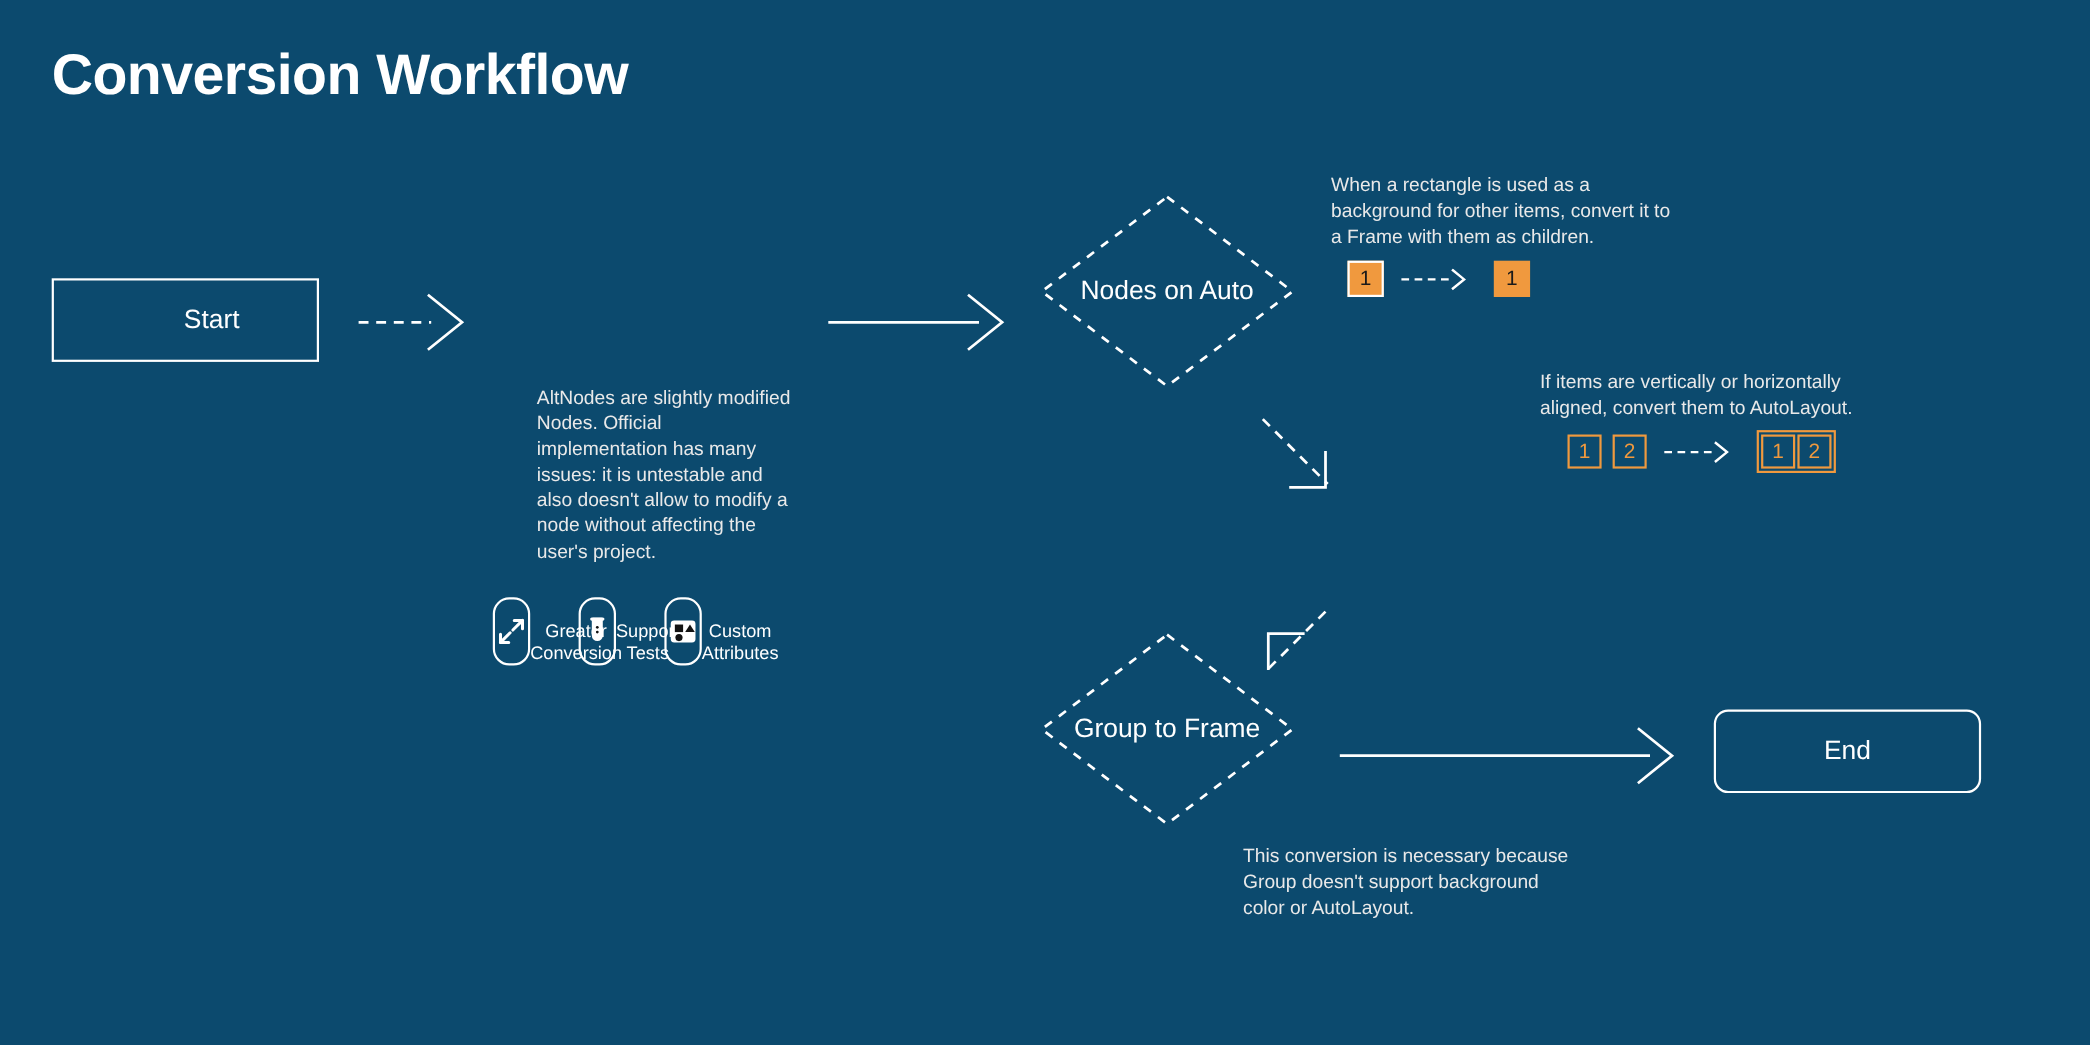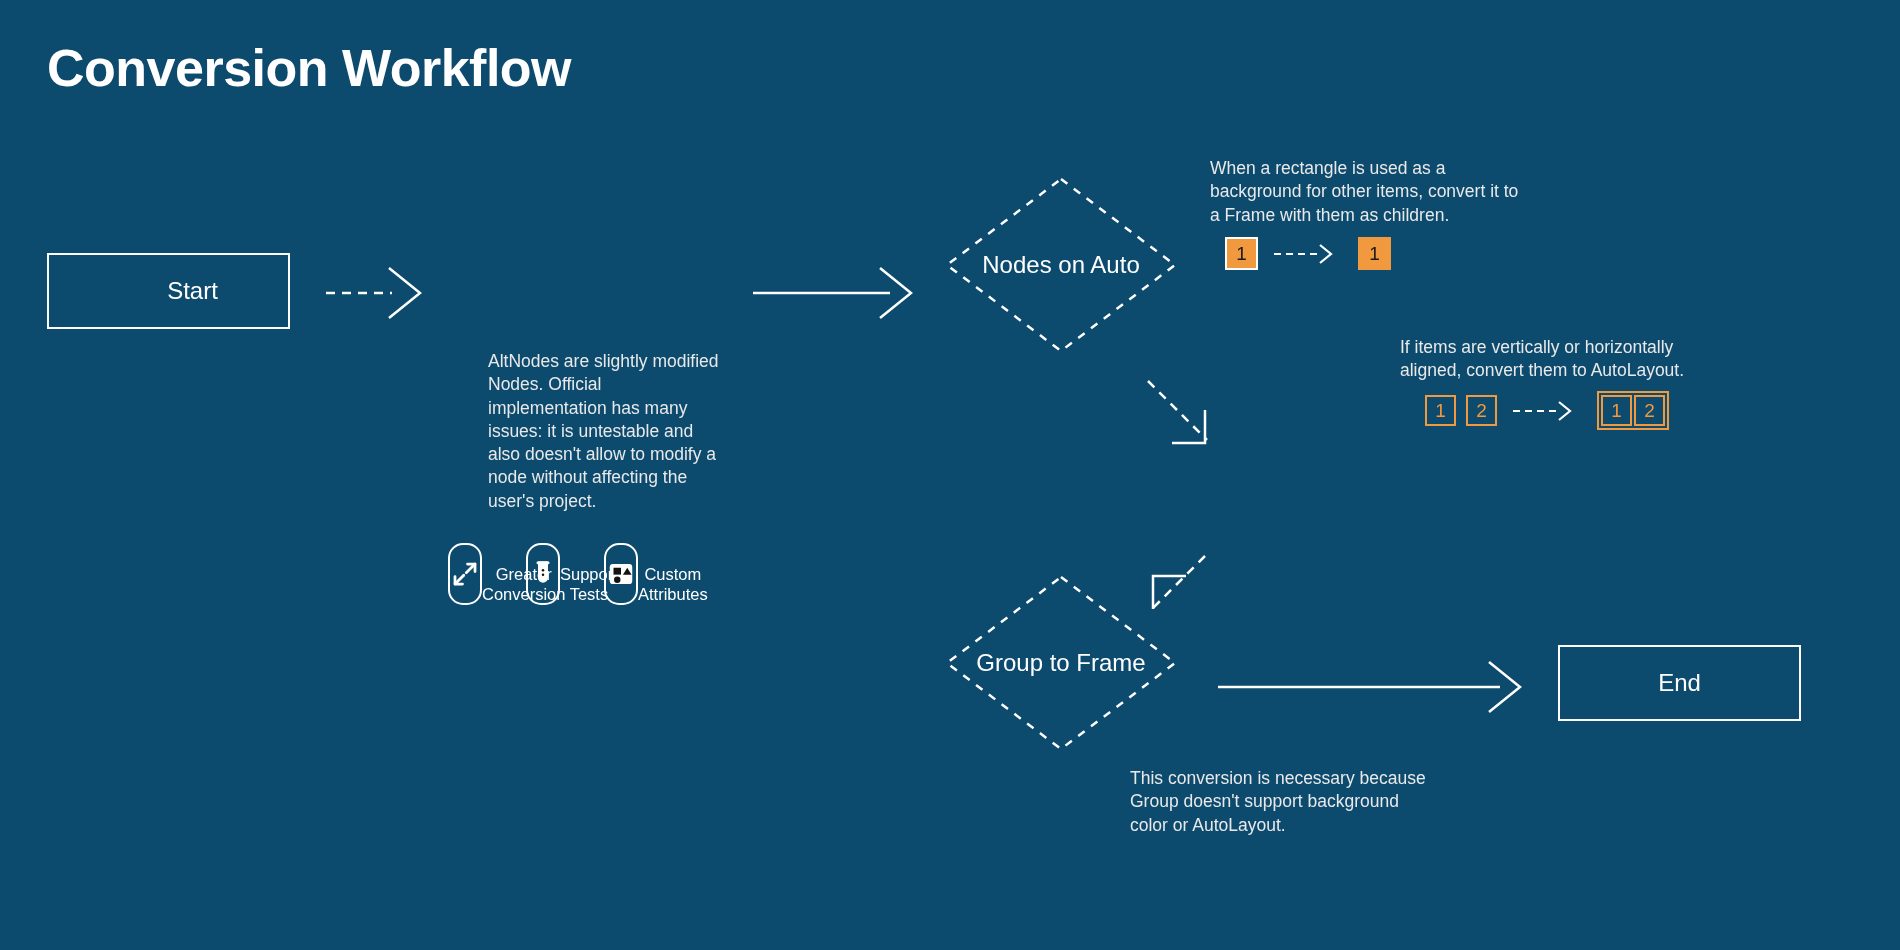--- a/index.html
+++ b/index.html
@@ -34,21 +34,21 @@
     position: absolute;
     display: flex;
     align-items: center;
     justify-content: center;
     border: 2px solid #ffffff;
     color: #ffffff;
     font-size: 24px;
     background: transparent;
   }
   .node-start { left: 47px; top: 253px; width: 243px; height: 76px; padding-left: 48px; }
-  .node-end   { left: 1558px; top: 645px; width: 243px; height: 76px; }
+  .node-end   { left: 1558px; top: 645px; width: 243px; height: 76px; border-radius: 13px; }
 
   
   .node-orange {
     position: absolute;
     left: 448px;
     top: 245px;
     width: 268px;
     height: 78px;
     display: flex;
     align-items: center;

